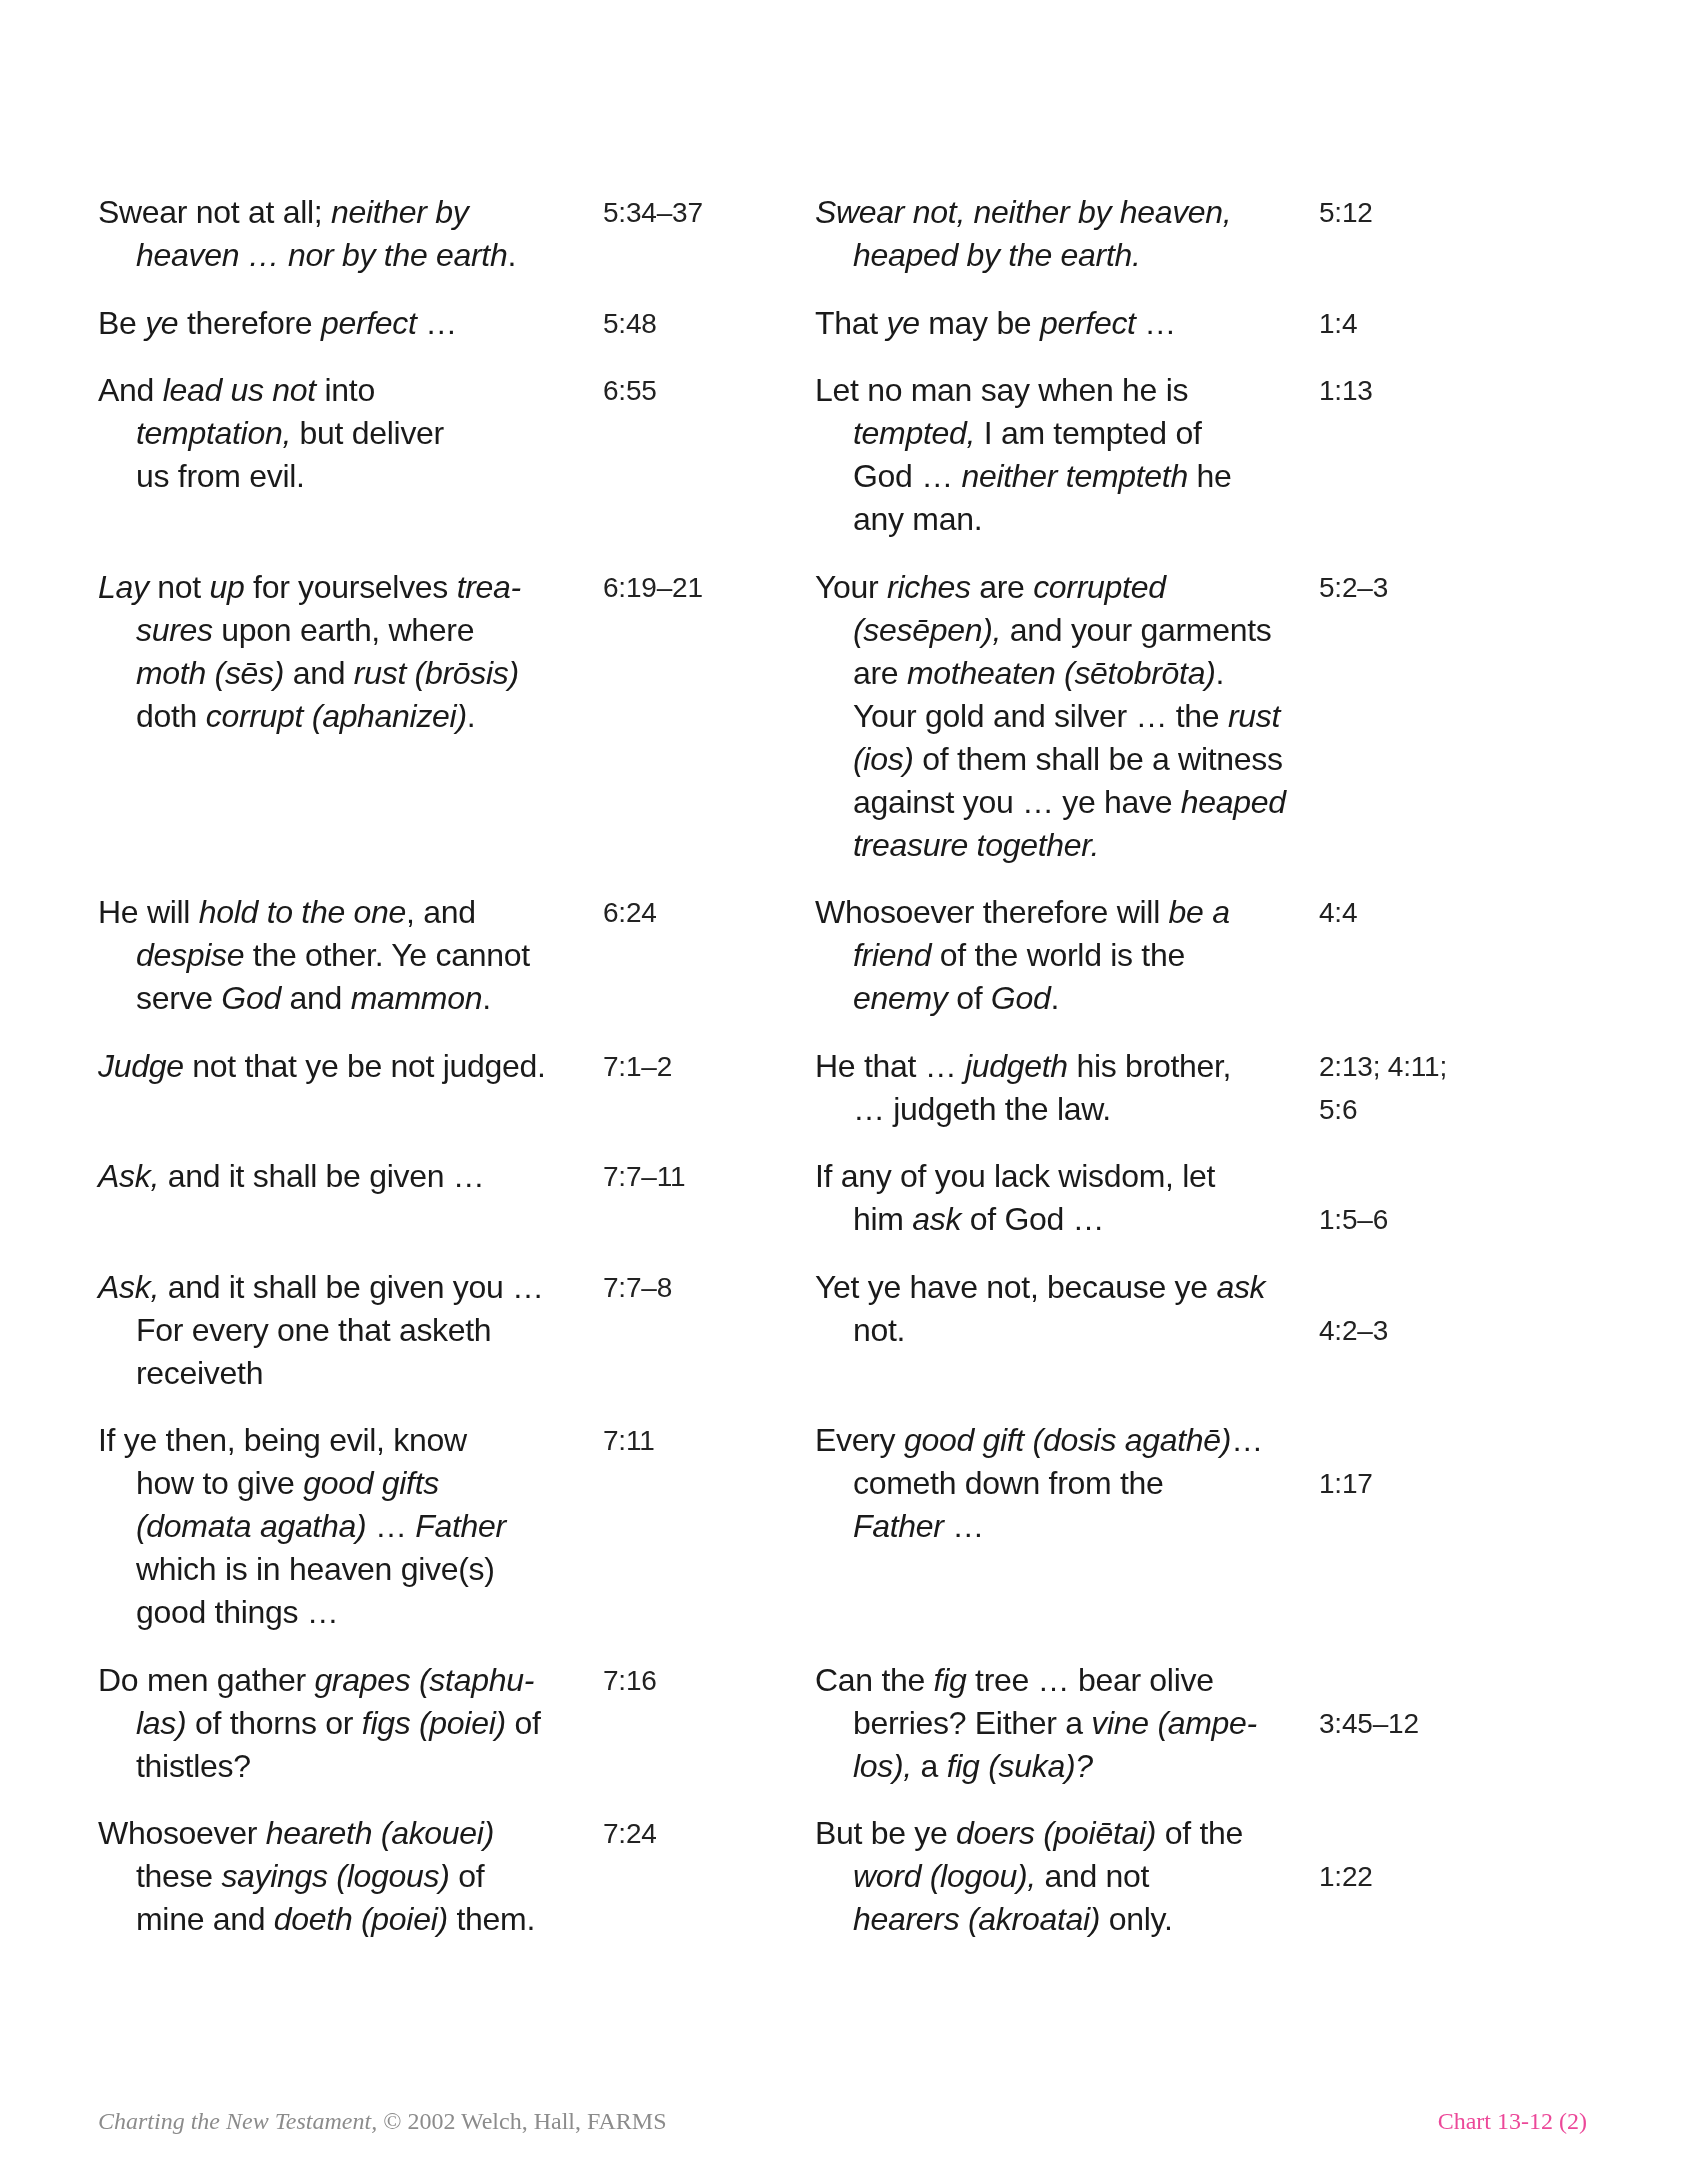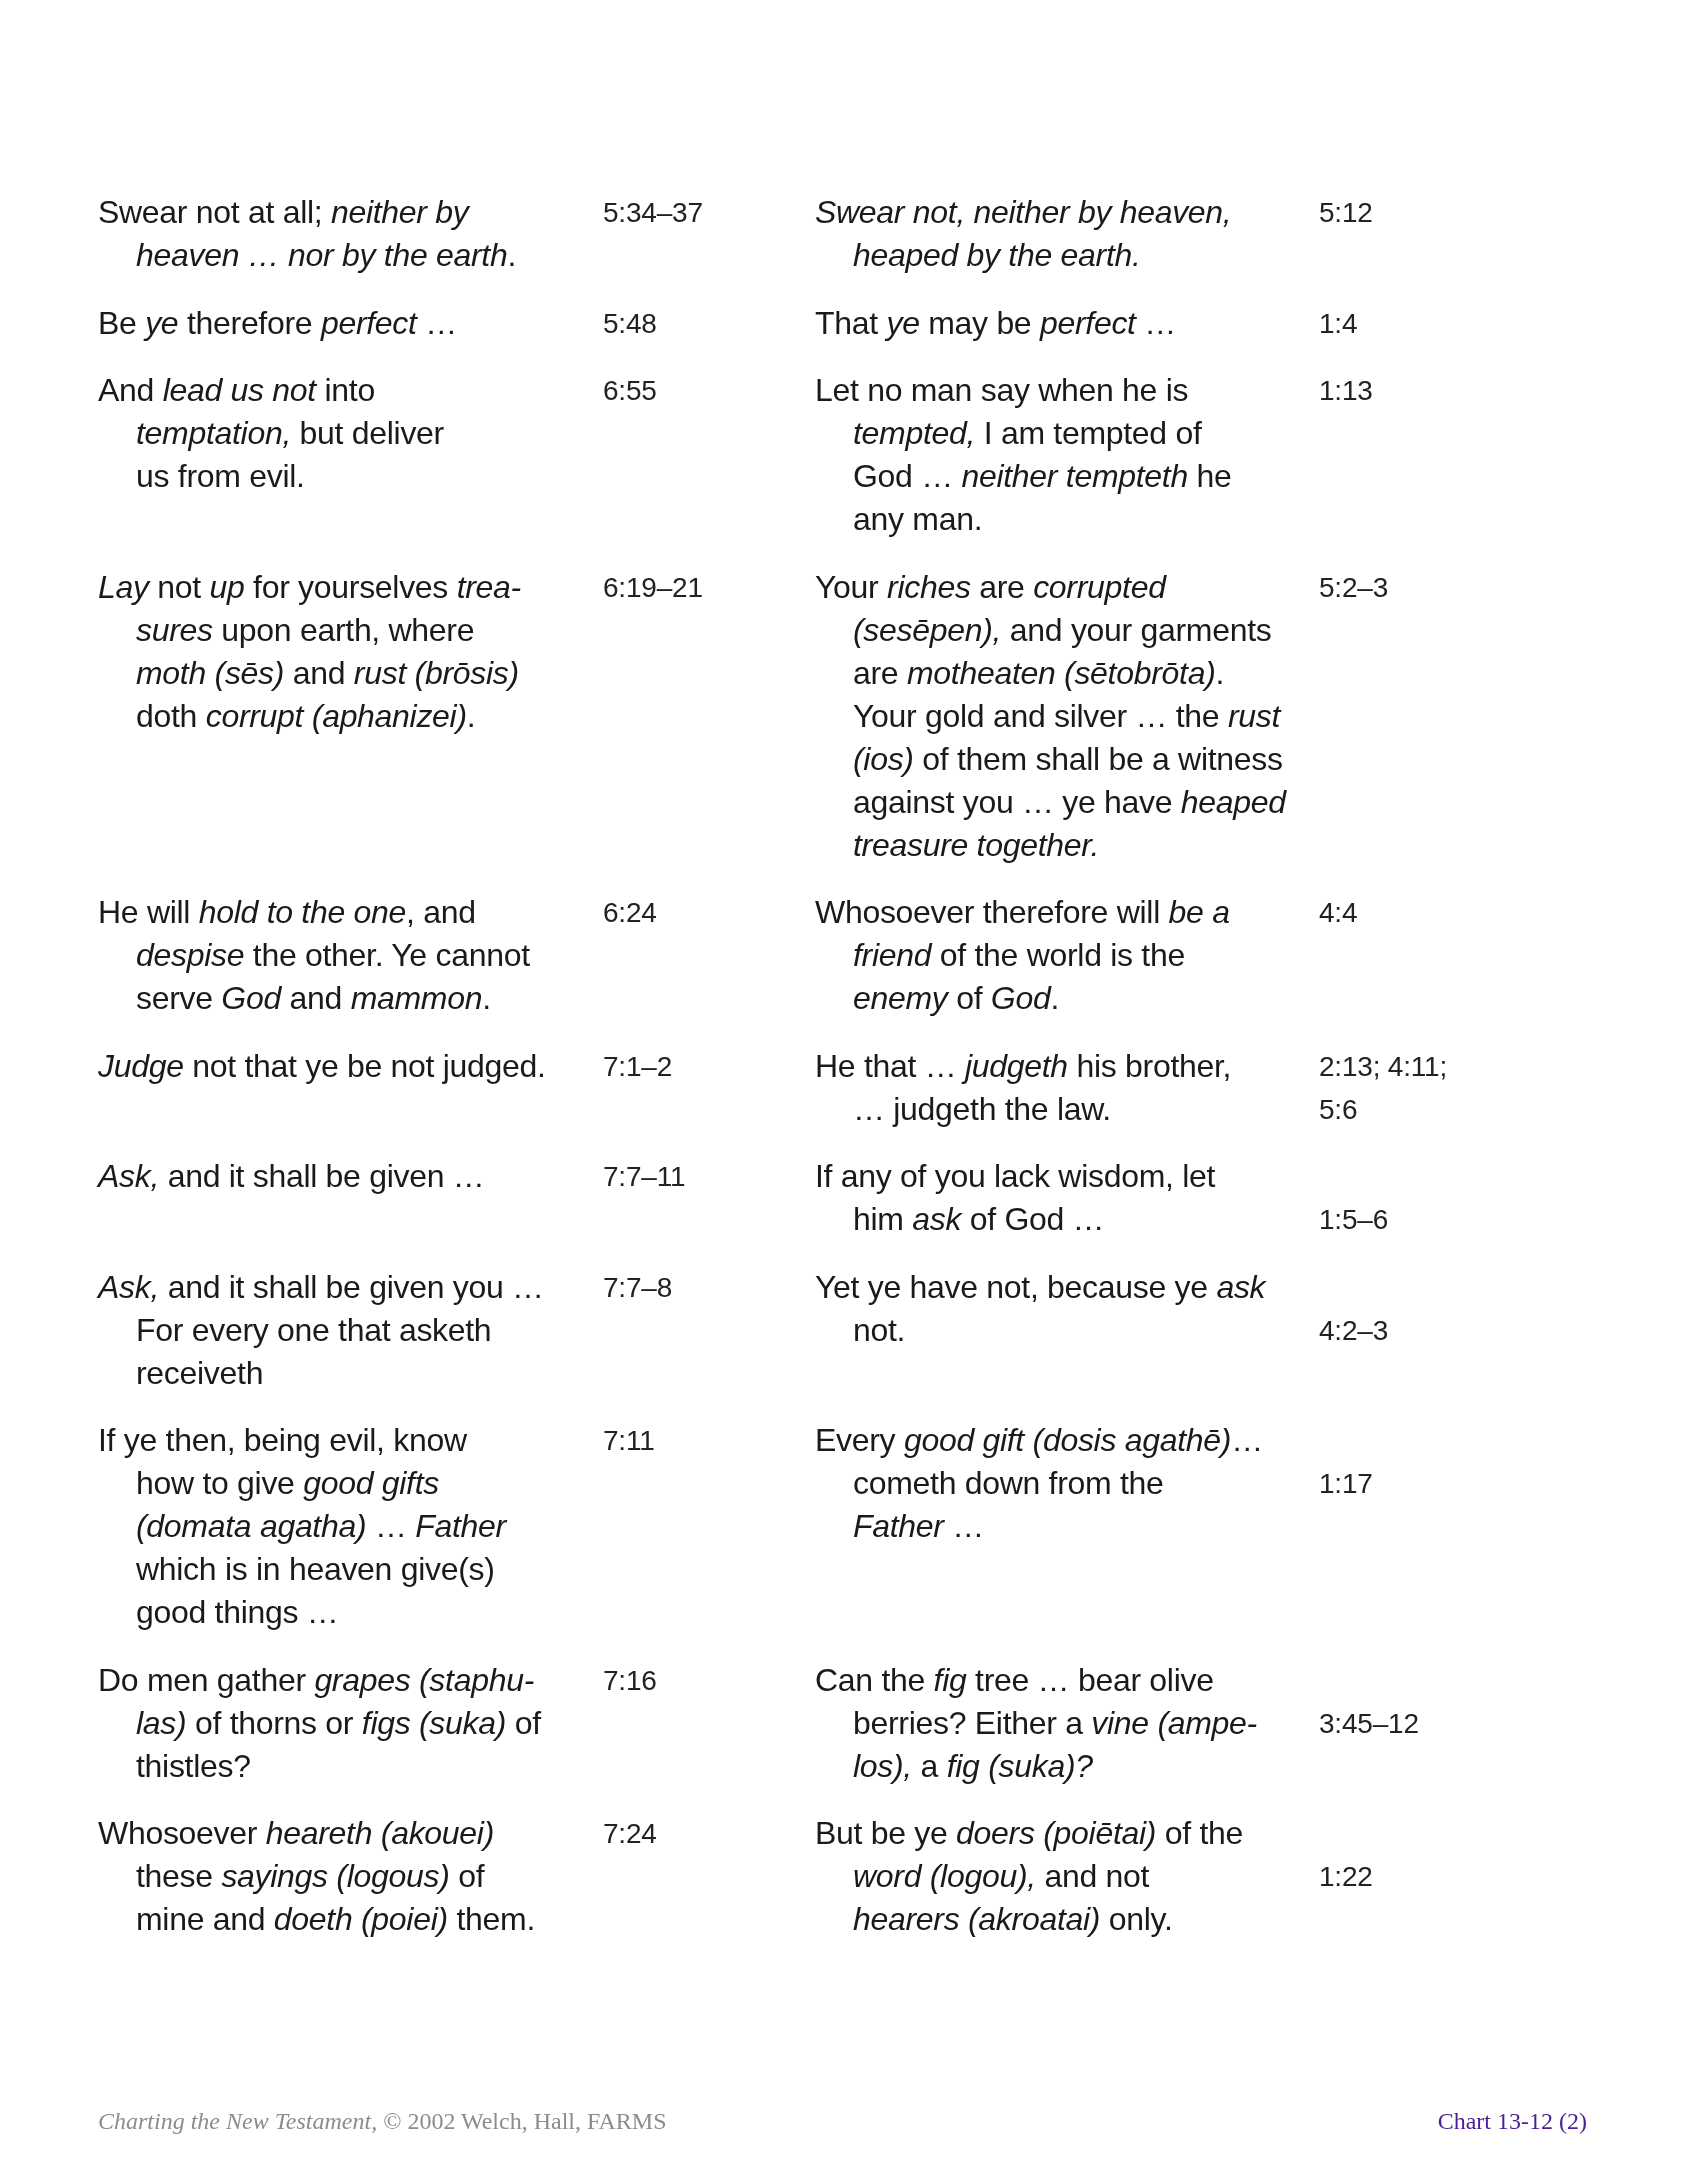--- a/index.html
+++ b/index.html
@@ -37,21 +37,21 @@
     white-space:nowrap;
   }
   .footer{
     position:absolute;left:98px;right:100px;top:2103px;
     display:flex;justify-content:space-between;align-items:baseline;
     font-family:"Liberation Serif", serif;
     font-size:24px;line-height:36px;
   }
   .footer-left{color:var(--muted);}
   .footer-left .book-title{font-style:italic;}
-  .footer-right{color:#4c1d95;}
+  .footer-right{color:#ec4899;}
 </style>
 </head>
 <body>
 
 <div class="page">
   <div class="content">
 
   <div class="row">
         <div class="passage">
           <div class="line"><span>Swear not at all; </span><em>neither by</em></div>
@@ -206,21 +206,21 @@
           <div class="line cont"><span>cometh down from the</span></div>
           <div class="line cont"><em>Father</em><span> …</span></div>
         </div>
         <div class="ref" style="padding-top: 43px;">
           <div>1:17</div>
         </div>
       </div>
       <div class="row">
         <div class="passage">
           <div class="line"><span>Do men gather </span><em>grapes (staphu-</em></div>
-          <div class="line cont"><em>las)</em><span> of thorns or </span><em>figs (suka)</em><span> of</span></div>
+          <div class="line cont"><em>las)</em><span> of thorns or </span><em>figs (poiei)</em><span> of</span></div>
           <div class="line cont"><span>thistles?</span></div>
         </div>
         <div class="ref" style="padding-top: 0px;">
           <div>7:16</div>
         </div>
         <div class="passage">
           <div class="line"><span>Can the </span><em>fig</em><span> tree … bear olive</span></div>
           <div class="line cont"><span>berries? Either a </span><em>vine (ampe-</em></div>
           <div class="line cont"><em>los),</em><span> a </span><em>fig (suka)?</em></div>
         </div>

